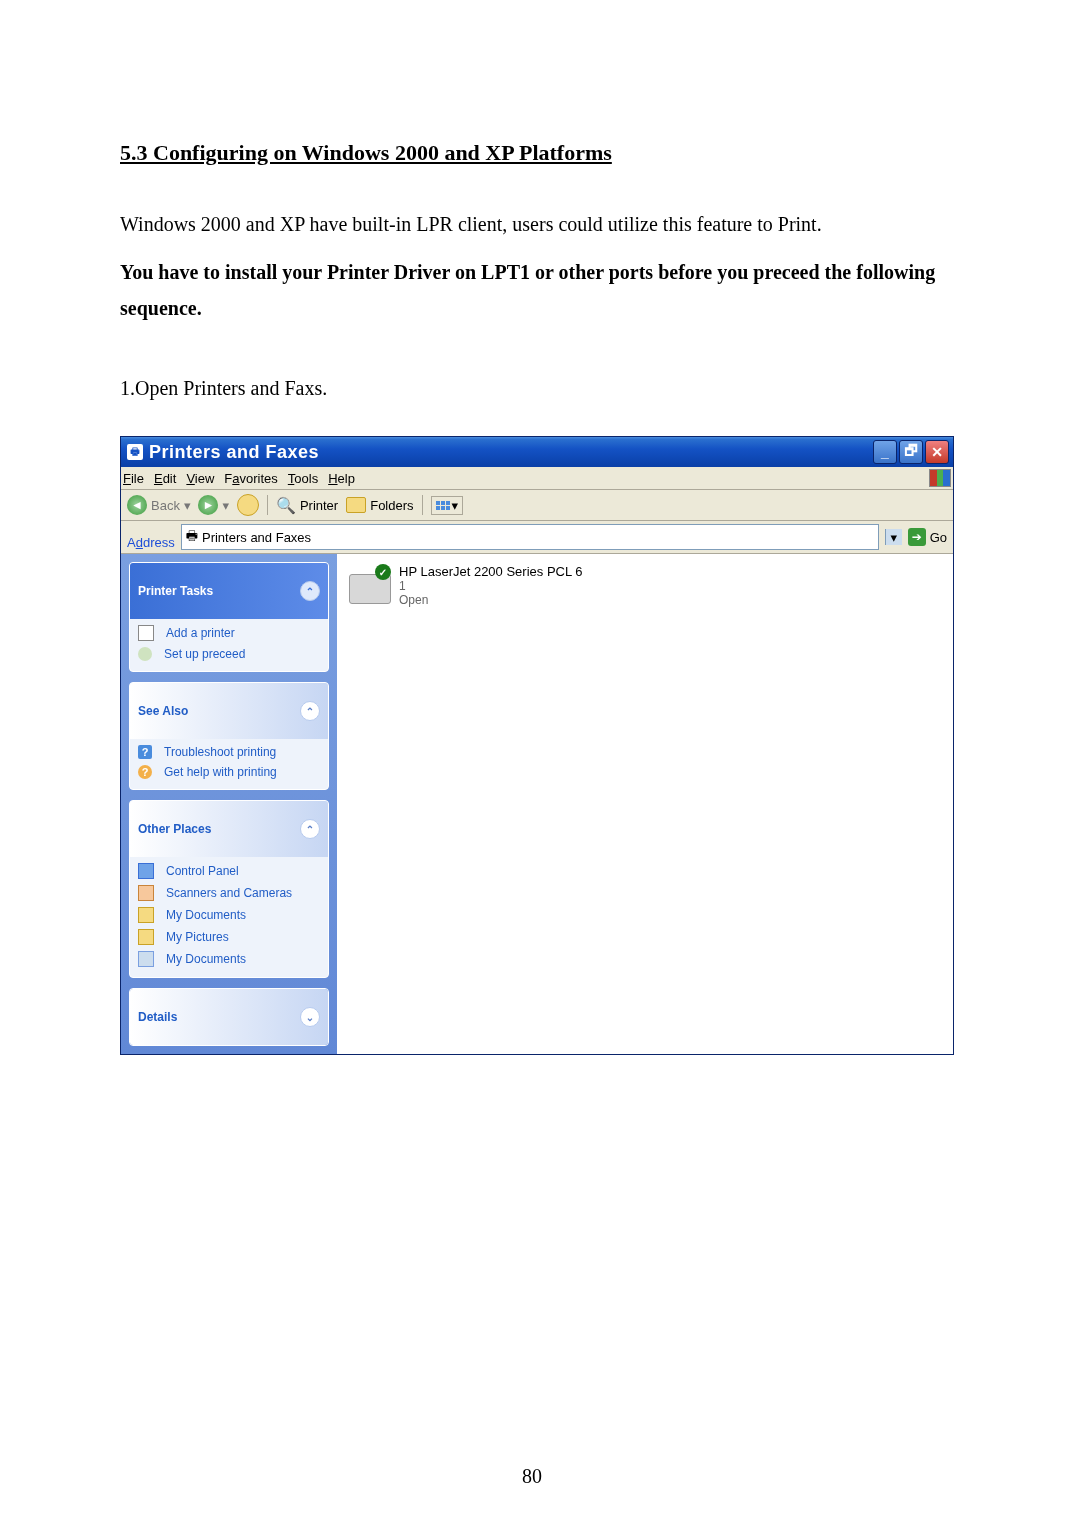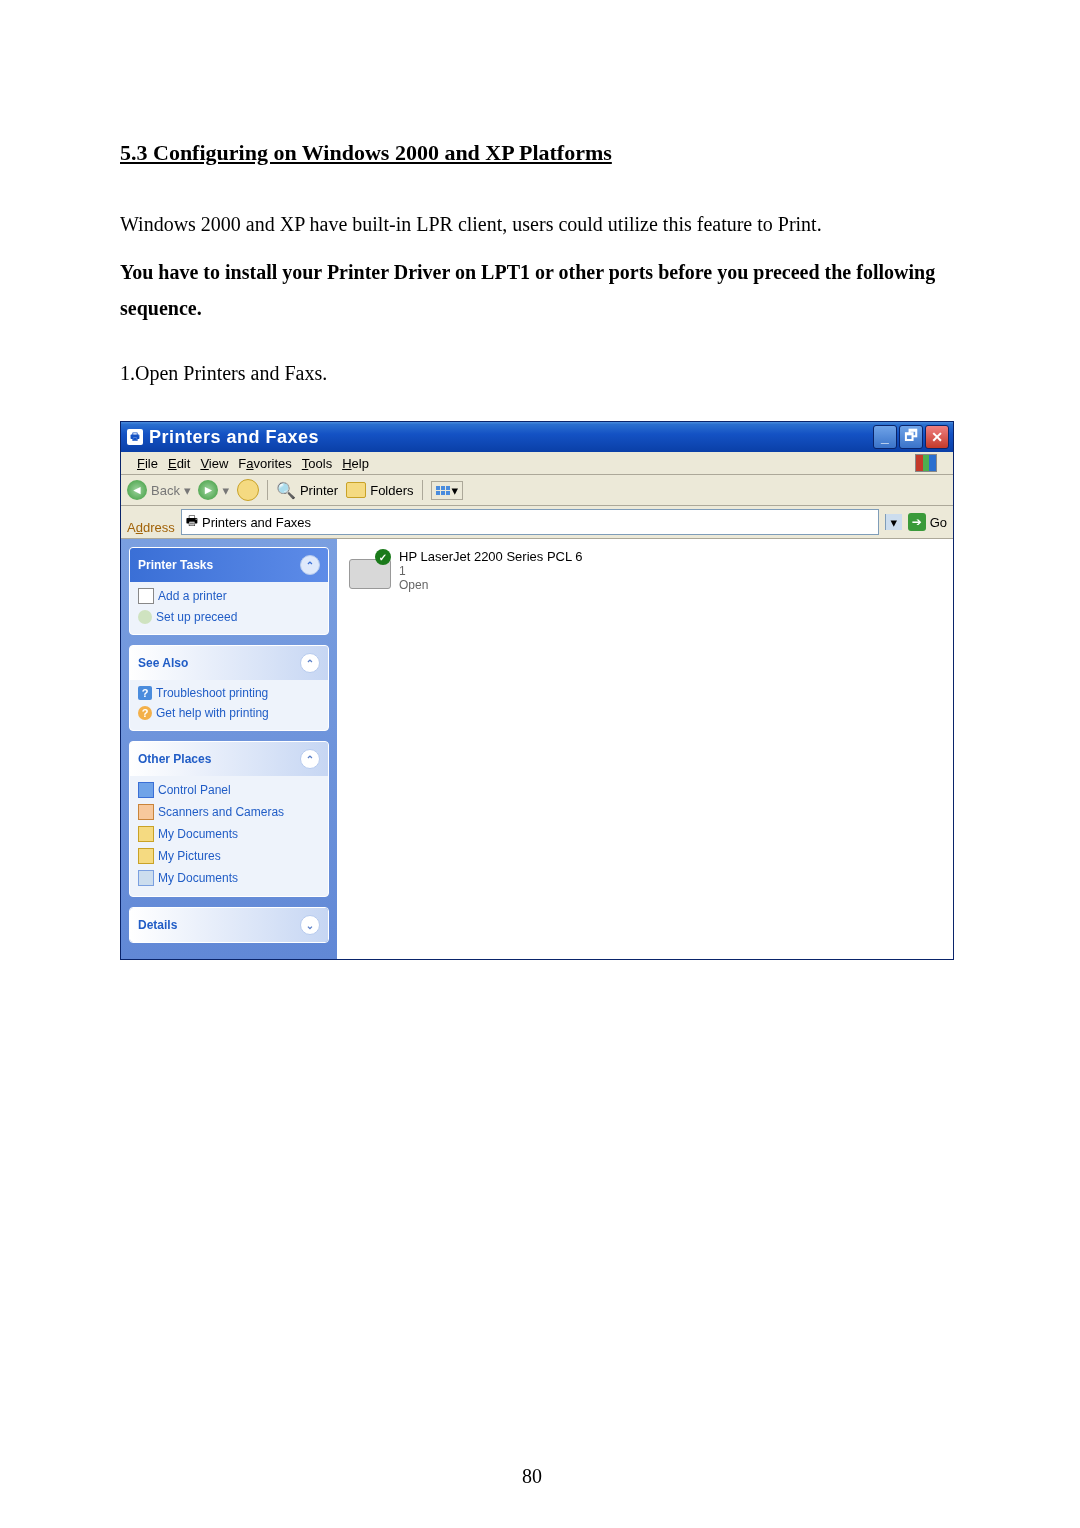--- a/index.html
+++ b/index.html
@@ -20,21 +20,21 @@
     text-decoration: underline;
     margin: 0 0 40px 0;
     font-family: "Times New Roman", serif;
   }
   .body-text {
     font-size: 20px;
     line-height: 1.8;
     margin: 0 0 12px 0;
   }
   .bold { font-weight: bold; }
-  .step { margin-top: 29px; font-size: 20px; }
+  .step { margin-top: 44px; font-size: 20px; }
 
   
   .xp-window {
     margin-top: 30px;
     width: 832px;
     border: 1px solid #0a246a;
     font-family: Tahoma, sans-serif;
     font-size: 13px;
     background: #fff;
   }
@@ -58,21 +58,21 @@
     display:flex;align-items:center;justify-content:center;font-weight:bold;font-size:14px;
   }
   .xp-wc.min { background: linear-gradient(#6fa3e8,#3a73c9);color:#fff;}
   .xp-wc.max { background: linear-gradient(#6fa3e8,#3a73c9);color:#fff;}
   .xp-wc.close { background: linear-gradient(#f08080,#c43a2a);color:#fff;}
 
   .xp-menubar {
     background: #ece9d8;
     border-bottom: 1px solid #aca899;
     display:flex;
-    padding: 2px 16px;
+    padding: 2px 2px;
     font-size:13px;
     align-items:center;
   }
   .xp-menubar .mi { margin-right: 10px; }
   .xp-menubar .accel { text-decoration: underline; }
   .xp-menubar .flag {
     margin-left:auto; width:20px;height:16px;
     background: linear-gradient(90deg,#c43a2a 33%,#4caf50 33% 66%,#2a6fcf 66%);
     border:1px solid #888;
   }
@@ -96,21 +96,21 @@
   .tb-ico.folders{background:#f5da81;border:1px solid #c9a227;width:18px;height:14px;border-radius:2px;}
   .tb-views{border:1px solid #aca899;padding:1px 4px;display:flex;align-items:center;gap:2px;}
   .tb-views .sq{width:4px;height:4px;background:#4a8cdd;display:inline-block;}
   .tb-views .grid{display:grid;grid-template-columns:repeat(3,4px);gap:1px;}
   .tb-sep{width:1px;height:20px;background:#aca899;}
 
   .xp-addressbar {
     background:#ece9d8;border-bottom:1px solid #aca899;
     display:flex;align-items:center;padding:3px 6px;gap:6px;font-size:13px;
   }
-  .xp-addressbar .addr-label{color:#a16207;margin-top:10px;}
+  .xp-addressbar .addr-label{color:#1d4ed8;margin-top:10px;}
   .xp-addressbar .addr-field{
     flex:1;background:#fff;border:1px solid #7f9db9;display:flex;align-items:center;
     padding:1px 4px;gap:4px;
   }
   .addr-drop{width:16px;height:16px;border-left:1px solid #7f9db9;display:flex;align-items:center;justify-content:center;background:#cde;}
   .go-btn{display:flex;align-items:center;gap:4px;}
   .go-arrow{width:18px;height:18px;background:#3a9a3a;border-radius:3px;color:#fff;display:flex;align-items:center;justify-content:center;font-size:12px;}
 
   .xp-body {
     display:flex;min-height:420px;background:#fff;
@@ -119,33 +119,33 @@
     width:200px;
     background: linear-gradient(to bottom,#7a9fe0 0%, #6188d6 100%);
     padding:8px;
     display:flex;flex-direction:column;gap:10px;
   }
   .task-panel {
     background:#eef3fb;border-radius:4px;overflow:hidden;border:1px solid #fff;
   }
   .task-header {
     background:linear-gradient(to right,#fff,#c6d6f3);
-    padding:7px 8px;display:flex;align-items:center;justify-content:space-between;
+    padding:18px 8px;display:flex;align-items:center;justify-content:space-between;
     font-weight:bold;color:#215dc6;font-size:12px;
   }
   .task-header.primary{
     background:linear-gradient(to right,#3a6fd6,#5e8ce8);color:#fff;
   }
   .task-chev{
     width:18px;height:18px;border-radius:50%;background:#fff;color:#5b7fc7;
     display:flex;align-items:center;justify-content:center;font-size:10px;border:1px solid #b7cbee;
   }
   .task-header.primary .task-chev{background:#dfe9fb;color:#3a6fd6;}
   .task-list{padding:6px 8px 10px;display:flex;flex-direction:column;gap:6px;}
-  .task-item{display:flex;align-items:center;gap:4px;color:#215dc6;font-size:12px;}
+  .task-item{display:flex;align-items:center;gap:12px;color:#215dc6;font-size:12px;}
   .ti-ico{width:14px;height:14px;display:inline-flex;align-items:center;justify-content:center;font-size:11px;}
   .ti-ico.printer{background:#fff;border:1px solid #888;}
   .ti-ico.fax{background:#cfe3c0;border-radius:50%;}
   .ti-ico.help{background:#4a8cdd;color:#fff;border-radius:2px;font-weight:bold;}
   .ti-ico.helpq{background:#f3b04a;color:#fff;border-radius:50%;font-weight:bold;}
   .ti-ico.cpanel{background:#6fa3e8;border:1px solid #3a6fd6;}
   .ti-ico.scan{background:#f7c89c;border:1px solid #c9843a;}
   .ti-ico.docs{background:#f5da81;border:1px solid #c9a227;}
   .ti-ico.pics{background:#f5da81;border:1px solid #c9a227;}
   .ti-ico.comp{background:#cde;border:1px solid #7a9fe0;}

